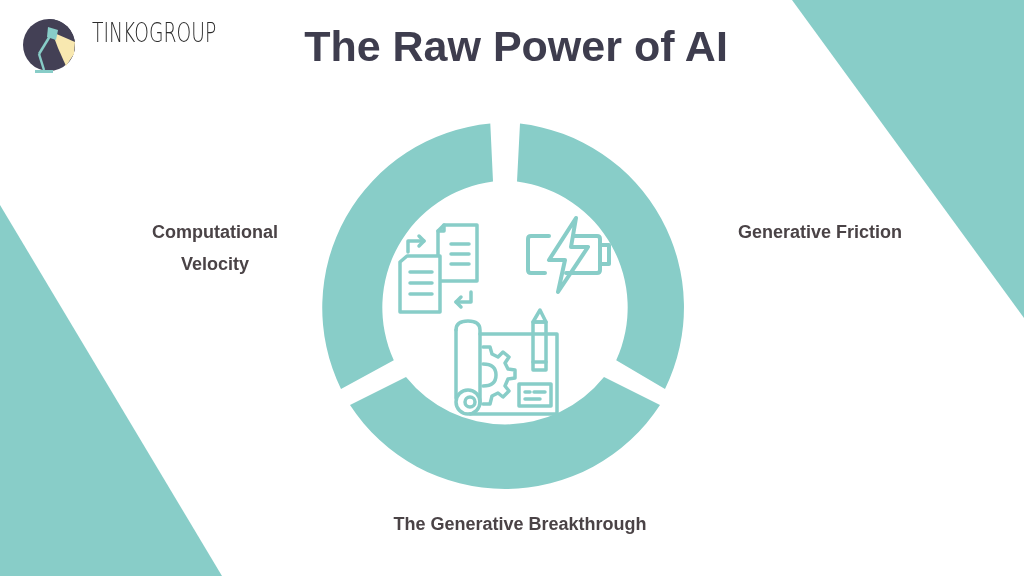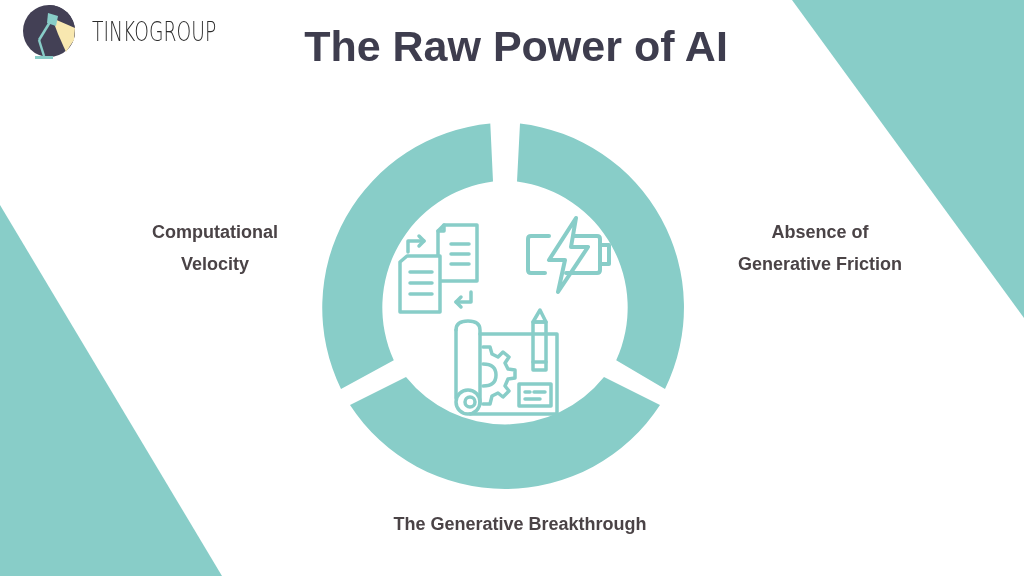--- a/index.html
+++ b/index.html
@@ -1,18 +1,18 @@
 <!DOCTYPE html>
 <html><head>
 <meta charset="utf-8">
 <style>
   html, body { margin:0; padding:0; }
   body { width:1024px; height:576px; position:relative; overflow:hidden; background:#ffffff; font-family:"Liberation Sans", sans-serif; }
   .bg { position:absolute; left:0; top:0; width:1024px; height:576px; }
-  .logo { position:absolute; left:22px; top:4px; display:flex; align-items:center; }
+  .logo { position:absolute; left:22px; top:18px; display:flex; }
   .logo-text { margin-left:14px; font-family:"DejaVu Sans", sans-serif; font-weight:300; font-size:26px; color:#2b2b2b; letter-spacing:0px; transform:scaleX(0.72); transform-origin:left center; }
   .title { position:absolute; left:0; width:1024px; top:22px; text-align:center; font-size:43px; font-weight:bold; color:#3e3d4e; margin:0; }
   .title span { display:inline-block; transform:translateX(4px); }
   .label { position:absolute; font-size:18px; font-weight:bold; color:#4a4346; text-align:center; line-height:32px; }
   .lbl-left { left:110px; top:216px; width:210px; }
   .lbl-right { left:700px; top:216px; width:240px; }
   .lbl-bottom { left:310px; top:508px; width:420px; }
   .ring { position:absolute; left:0; top:0; }
 </style>
 </head>
@@ -87,18 +87,17 @@
     <line x1="534" y1="392" x2="545" y2="392"></line>
     <line x1="525" y1="399" x2="540" y2="399"></line>
   </g>
 </svg>
 
 <div class="label lbl-left">
   <div>Computational</div>
   <div>Velocity</div>
 </div>
 <div class="label lbl-right">
-  <div>Absence of</div>
   <div>Generative Friction</div>
 </div>
 <div class="label lbl-bottom">
   <div>The Generative Breakthrough</div>
 </div>
 
 </body></html>

